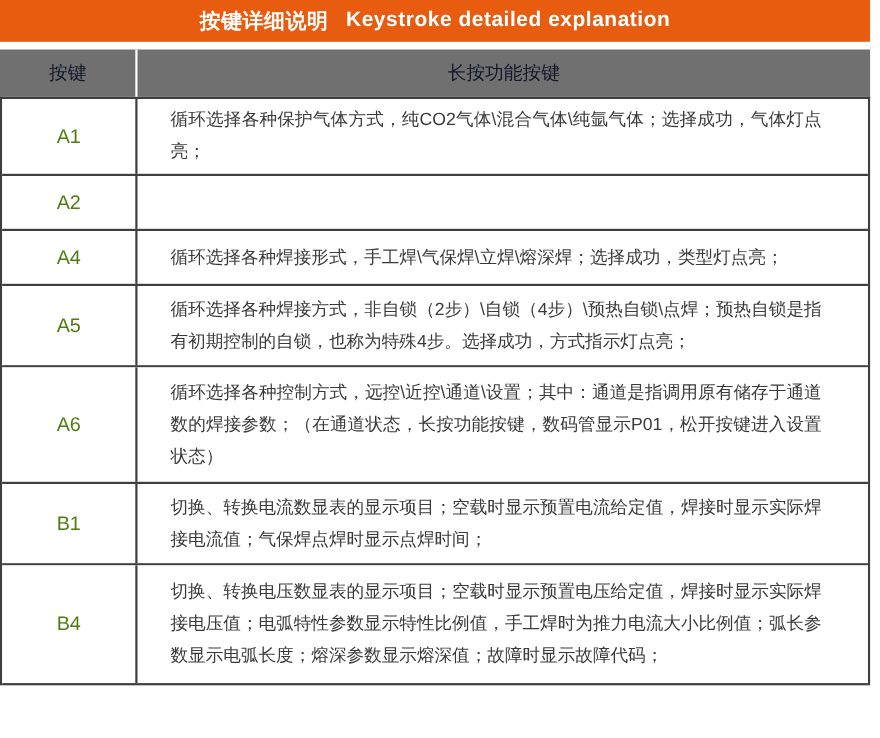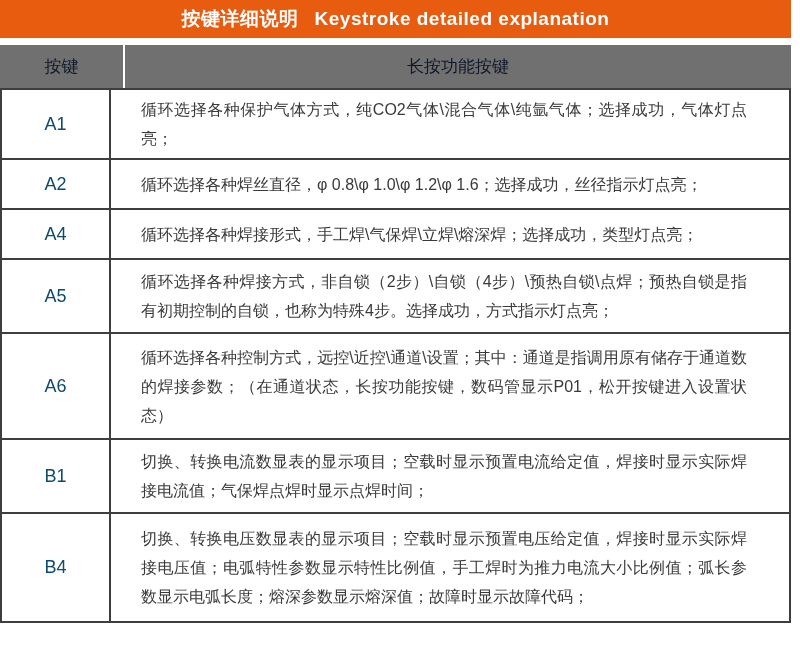--- a/index.html
+++ b/index.html
@@ -50,25 +50,25 @@
     border-top: 2px solid var(--border);
     border-left: 2px solid var(--border);
     border-right: 2px solid var(--border);
   }
   .trow {
     display: flex;
     border-bottom: 2px solid var(--border);
     background: #ffffff;
   }
   .trow .cell-key {
-    width: 109px;
+    width: 123px;
     border-right: 2px solid var(--border);
     display: flex; align-items: center; justify-content: center;
     font-size: 18px;
-    color: #0c4a6e;
+    color: #4d7c0f;
   }
   .trow .cell-desc {
     flex: 1;
     display: flex; align-items: center;
     padding: 4px 42px 4px 30px;
     font-size: 16px;
     line-height: 29px;
     color: var(--body_text);
     text-align: justify;
   }
@@ -98,21 +98,20 @@
 
     <div class="tbody">
 
       <div class="trow h70">
         <div class="cell-key">A1</div>
         <div class="cell-desc">循环选择各种保护气体方式，纯CO2气体\混合气体\纯氩气体；选择成功，气体灯点亮；</div>
       </div>
 
       <div class="trow h50">
         <div class="cell-key">A2</div>
-        <div class="cell-desc">循环选择各种焊丝直径，φ 0.8\φ 1.0\φ 1.2\φ 1.6；选择成功，丝径指示灯点亮；</div>
       </div>
 
 
       <div class="trow h50">
         <div class="cell-key">A4</div>
         <div class="cell-desc">循环选择各种焊接形式，手工焊\气保焊\立焊\熔深焊；选择成功，类型灯点亮；</div>
       </div>
 
       <div class="trow h74">
         <div class="cell-key">A5</div>

